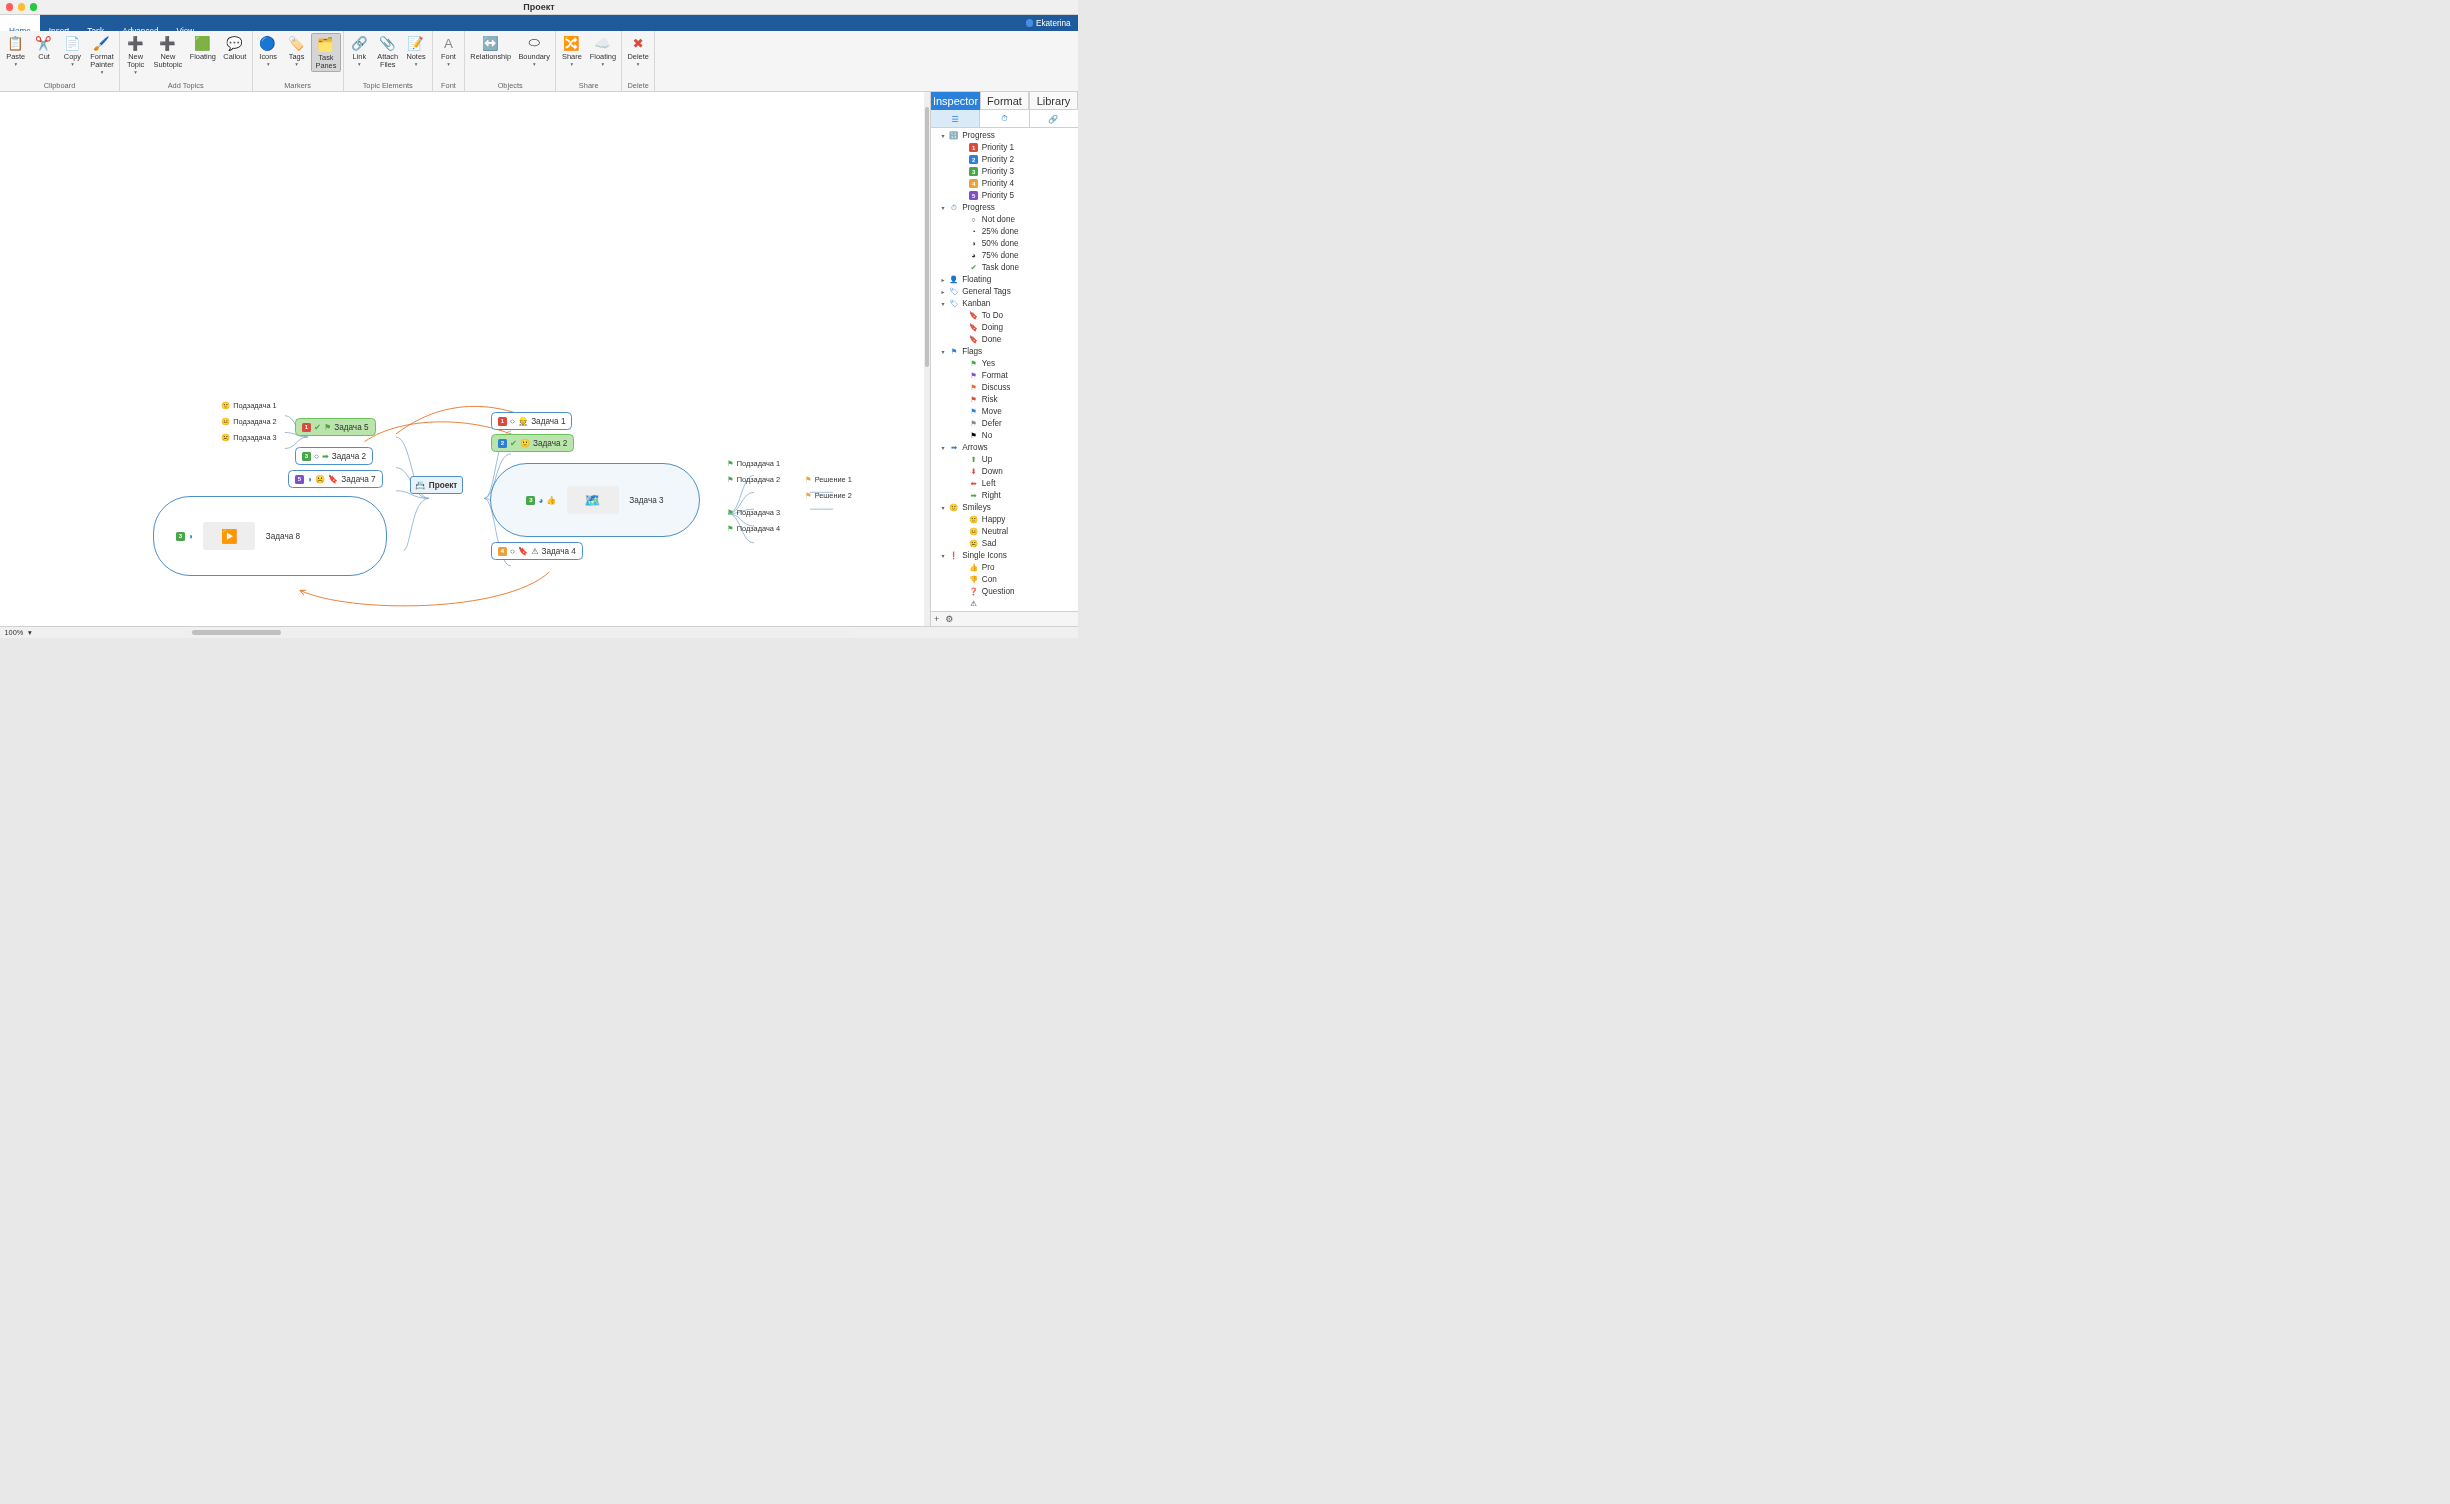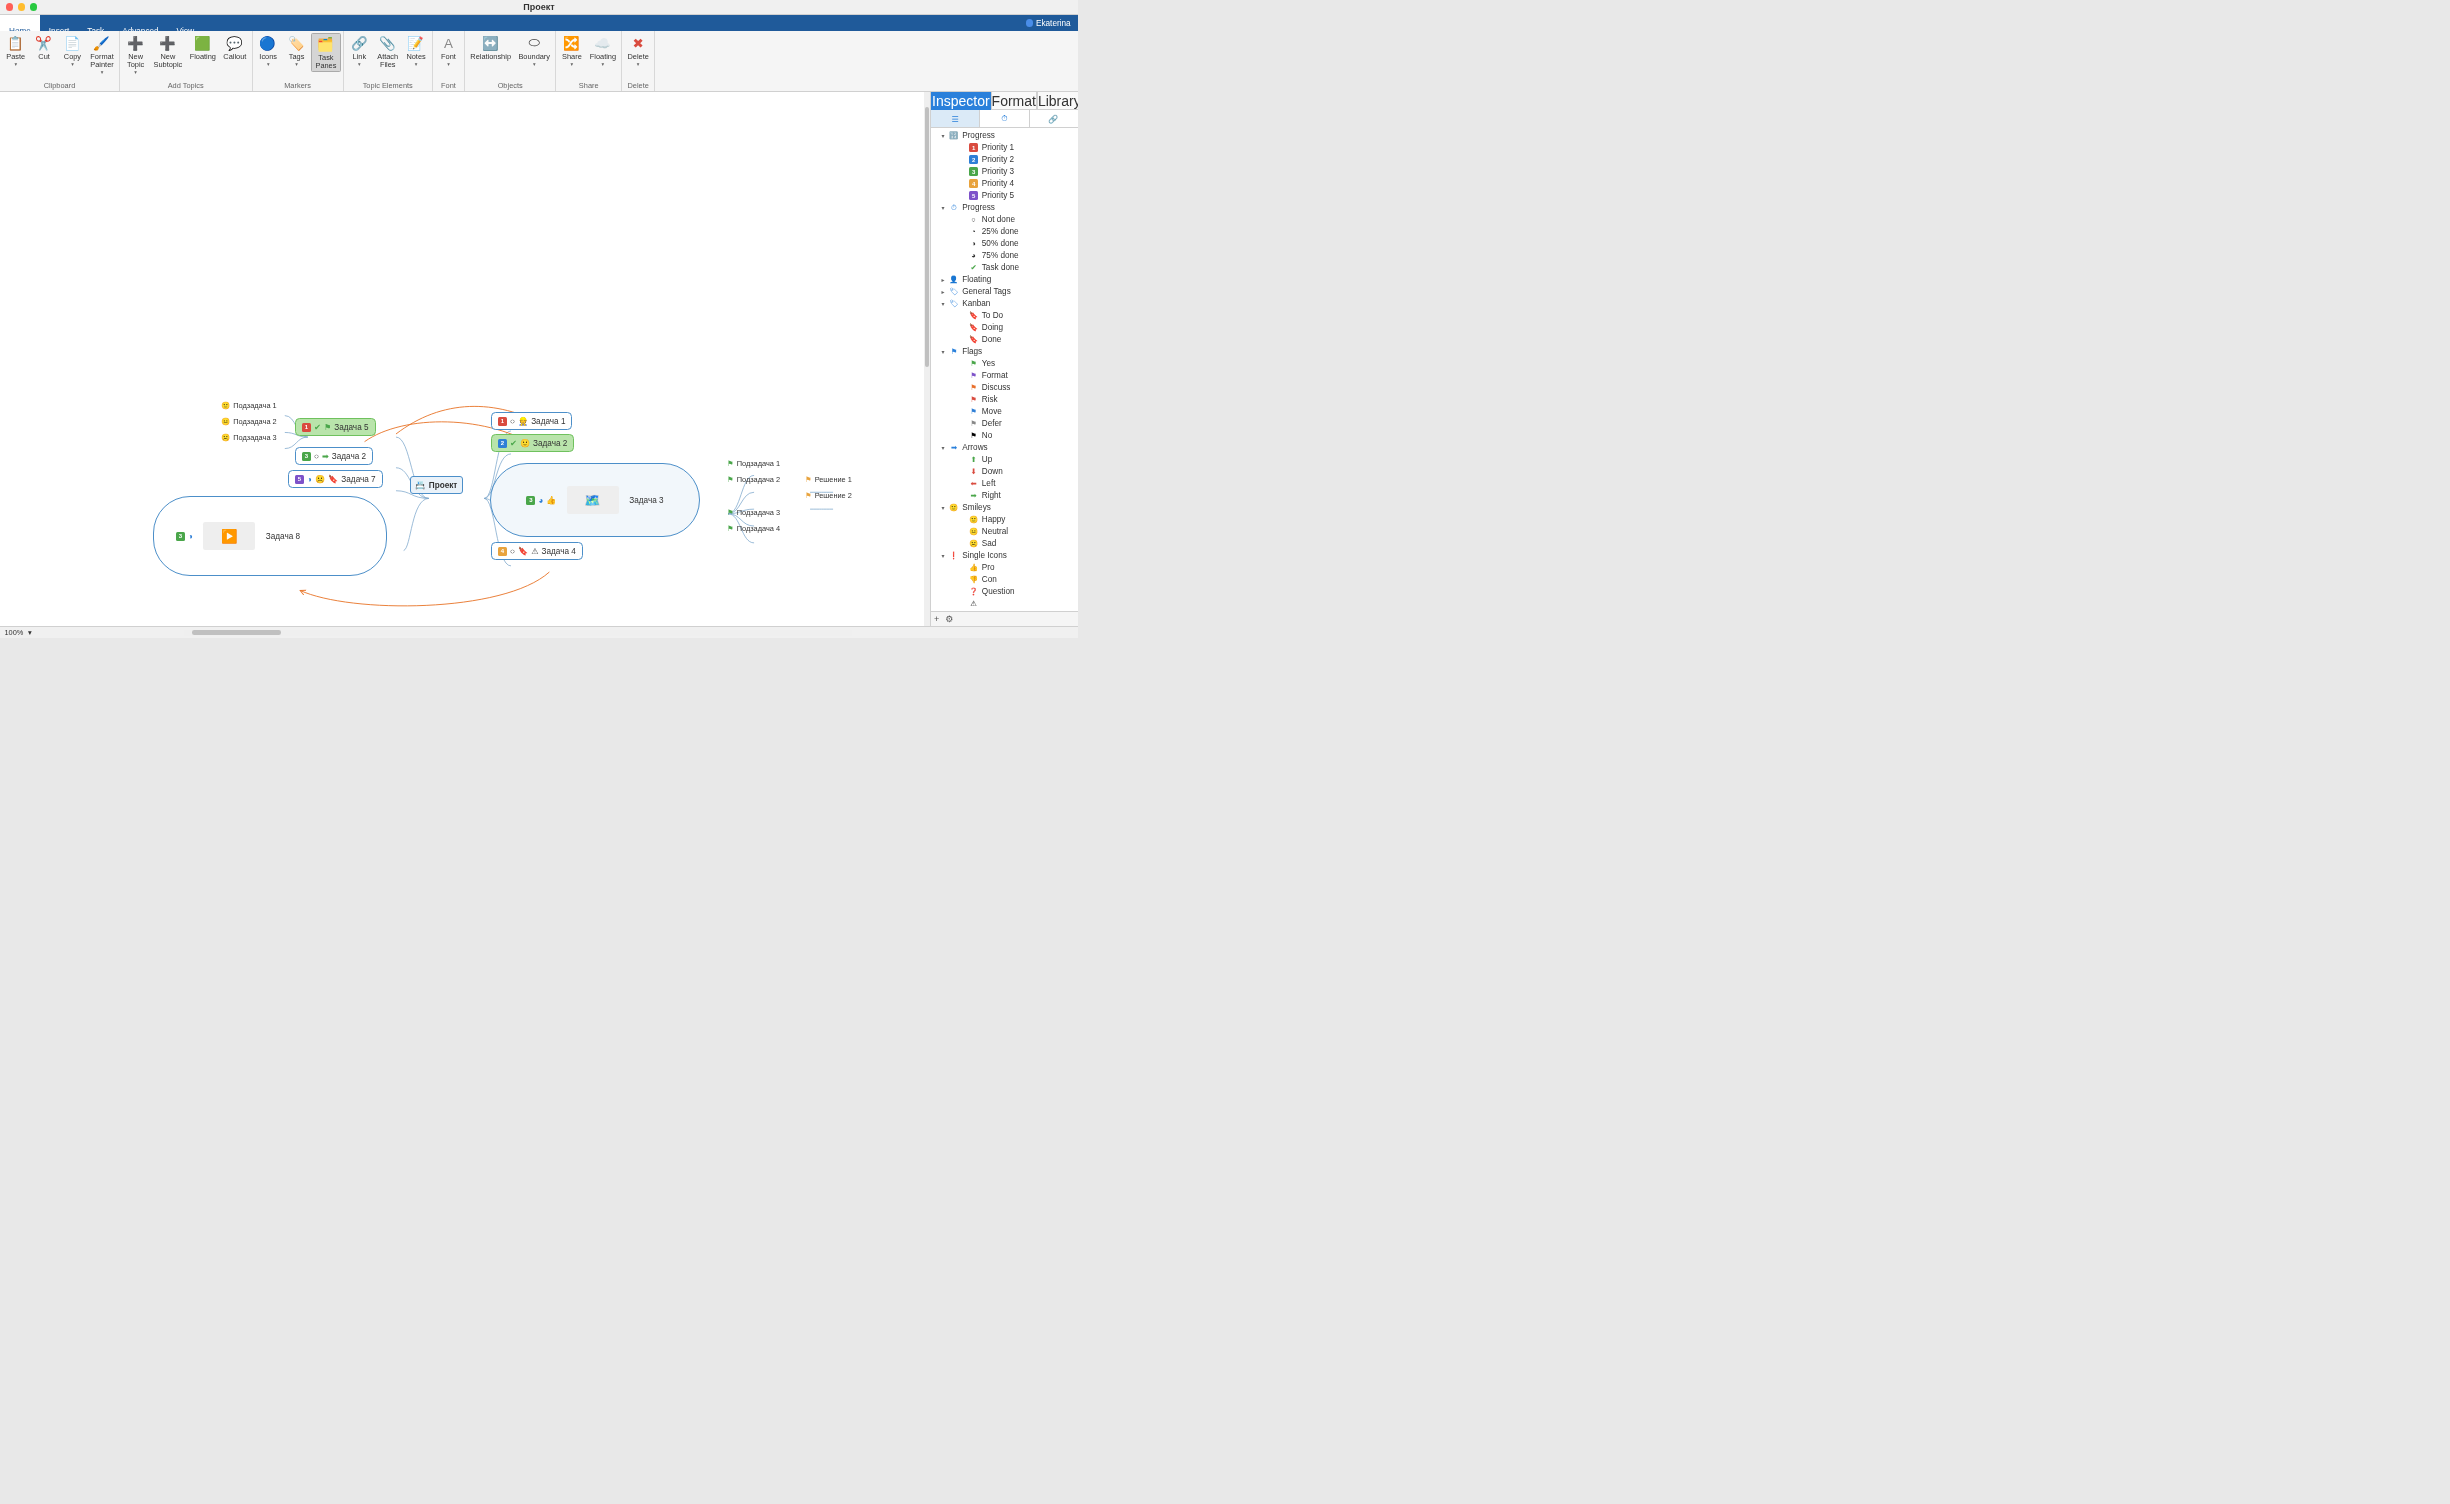--- a/index.html
+++ b/index.html
@@ -41,21 +41,21 @@
 
 .main { flex: 1; display: flex; overflow: hidden; }
 .canvas-wrap { flex: 1; position: relative; background: #fff; overflow: hidden; }
 .canvas { position: absolute; inset: 0; }
 .vscroll { position: absolute; right: 0; top: 0; bottom: 0; width: 6px; background: #efefef; }
 .vscroll .thumb { position: absolute; left: 0.7px; right: 0.7px; top: 15px; height: 260px; background: #c0c0c0; border-radius: 2.2px; }
 
 
 .side { width: 148px; background: #f5f5f5; border-left: 0.7px solid #d0d0d0; display: flex; flex-direction: column; }
 .side-tabs { display: flex; height: 18px; }
-.side-tab { flex: 1; display: flex; align-items: center; justify-content: center; font-size: 14px; border: 0.7px solid #d0d0d0; border-top: none; cursor: pointer; background: #f9f9f9; }
+.side-tab { flex: 1; display: flex; align-items: center; justify-content: center; font-size: 11px; border: 0.7px solid #d0d0d0; border-top: none; cursor: pointer; background: #f9f9f9; }
 .side-tab.active { background: #2a80db; color: #fff; border-color: #2a80db; }
 .side-subtabs { display: flex; height: 18px; background: #fff; border-bottom: 0.7px solid #d0d0d0; }
 .side-subtab { flex: 1; display: flex; align-items: center; justify-content: center; border-right: 0.7px solid #d0d0d0; cursor: pointer; }
 .side-subtab:last-child { border-right: none; }
 .side-subtab.active { background: #dbeaf7; }
 .tree { flex: 1; overflow-y: auto; padding: 1.5px 0; background: #fff; font-size: 8.2px; }
 .trow { display: flex; align-items: center; height: 12px; padding-left: 3px; cursor: pointer; }
 .trow .expand { width: 7.4px; font-size: 6px; color: #666; }
 .trow .ticon { width: 10.4px; height: 10.4px; margin-right: 3px; display: flex; align-items: center; justify-content: center; font-size: 7.4px; }
 .trow.l1 { padding-left: 10.4px; }

